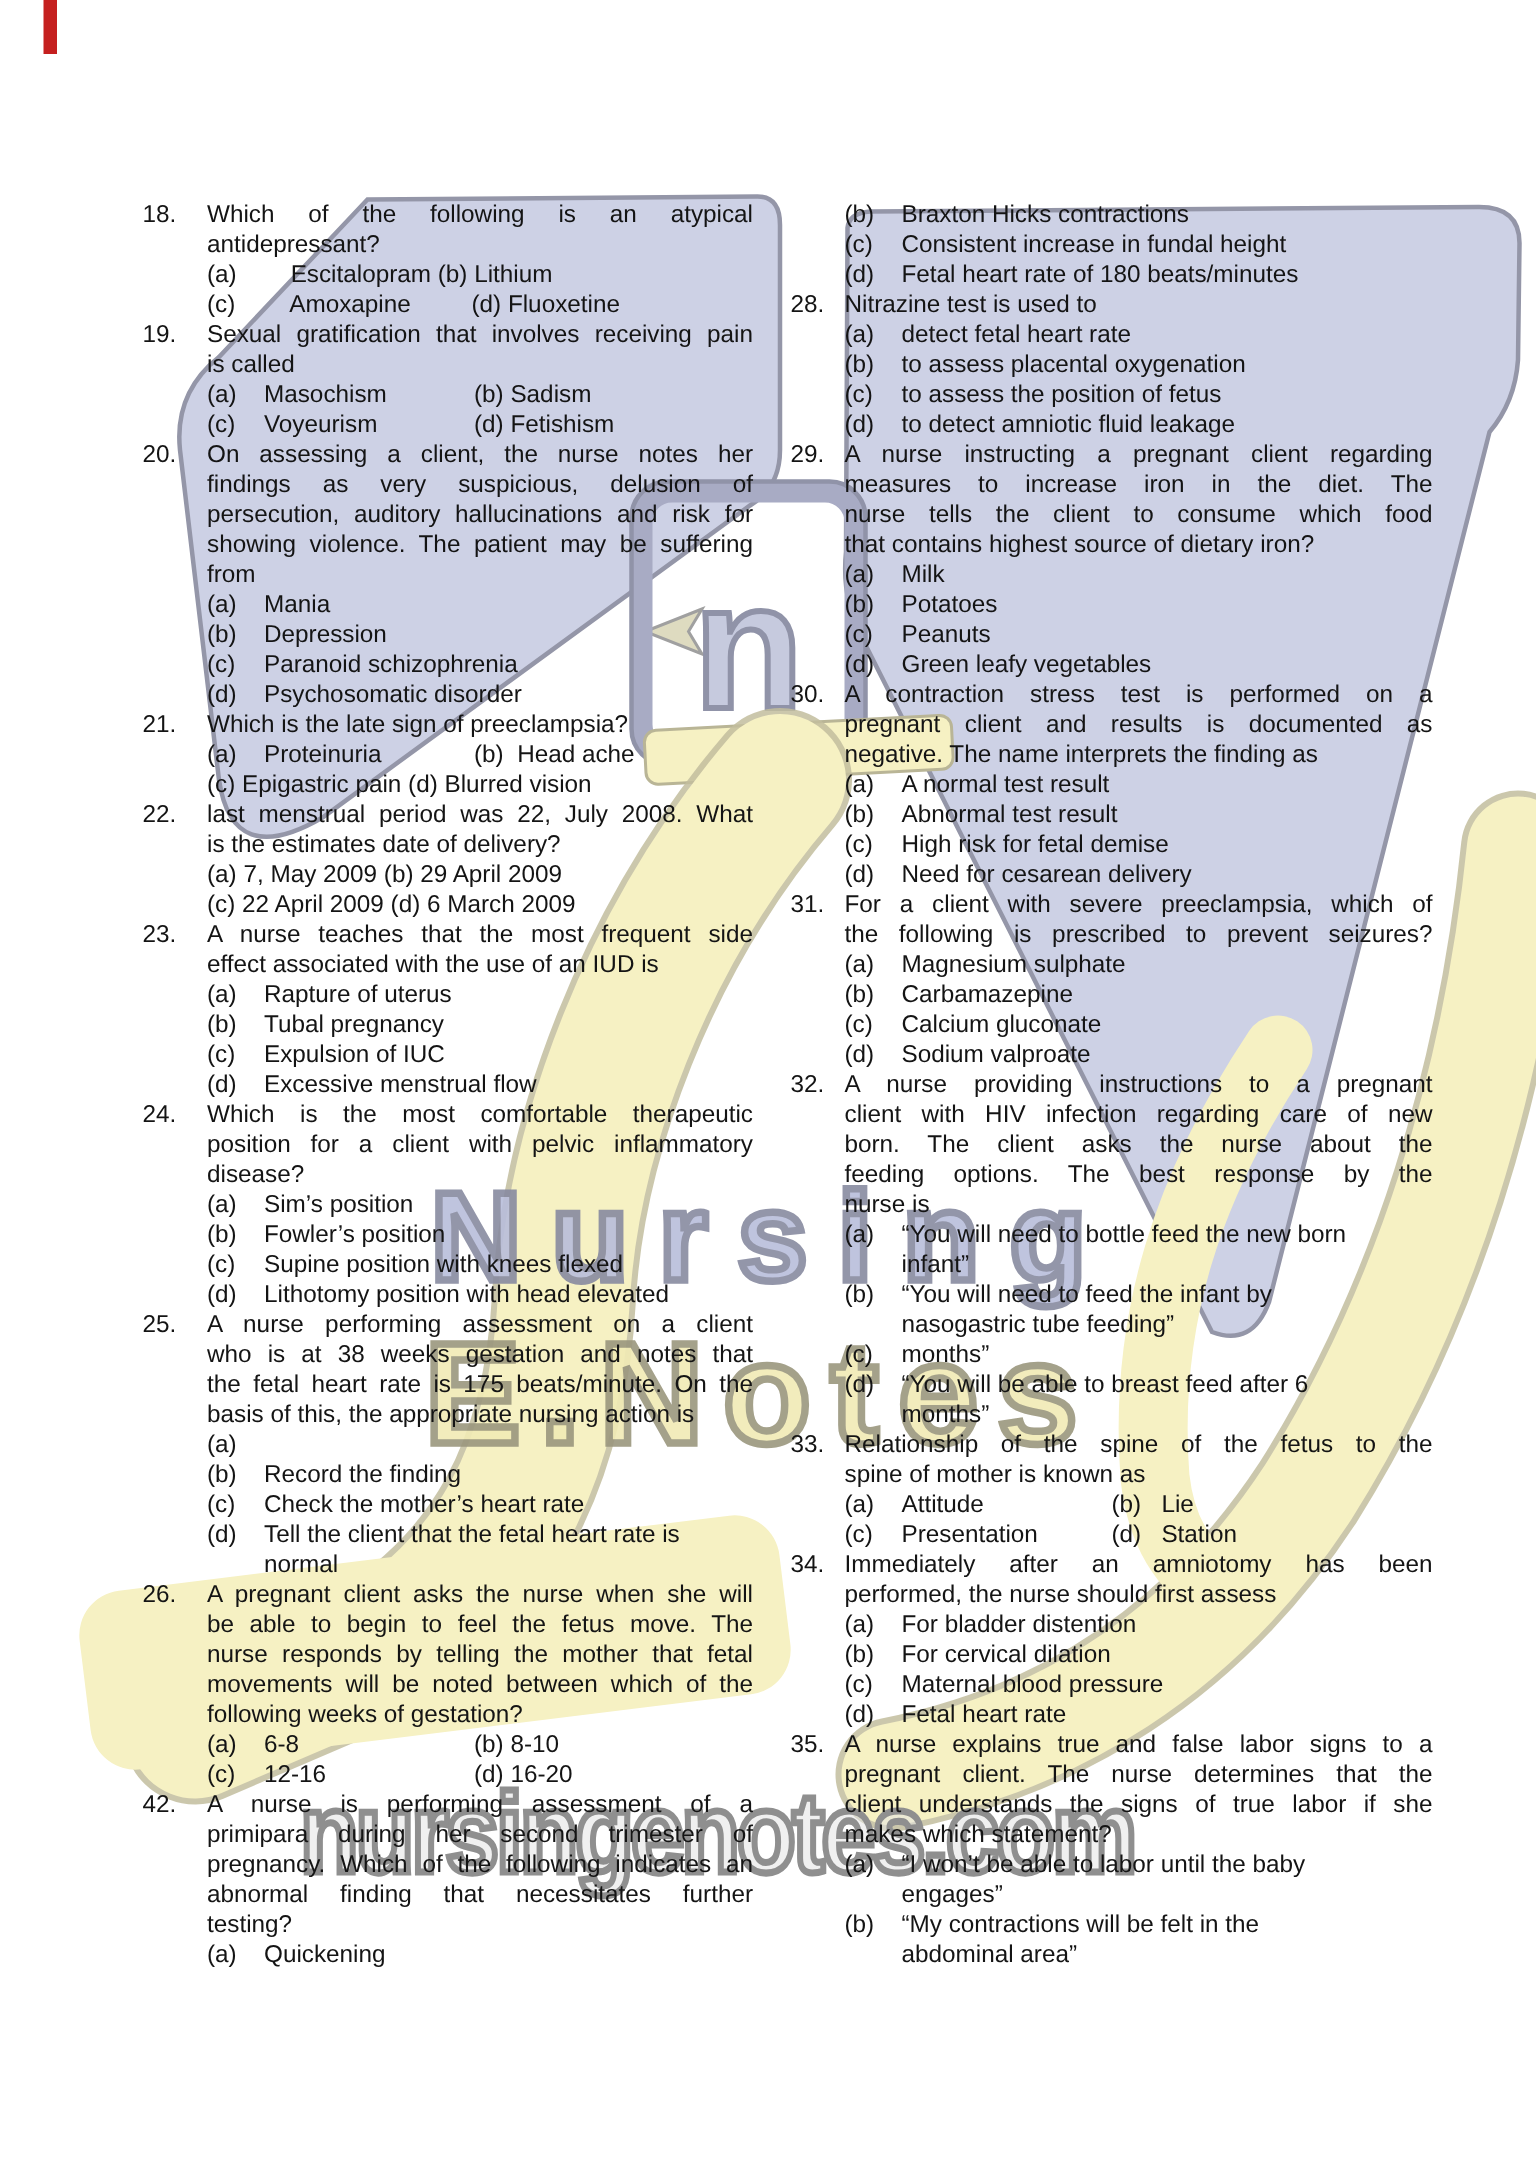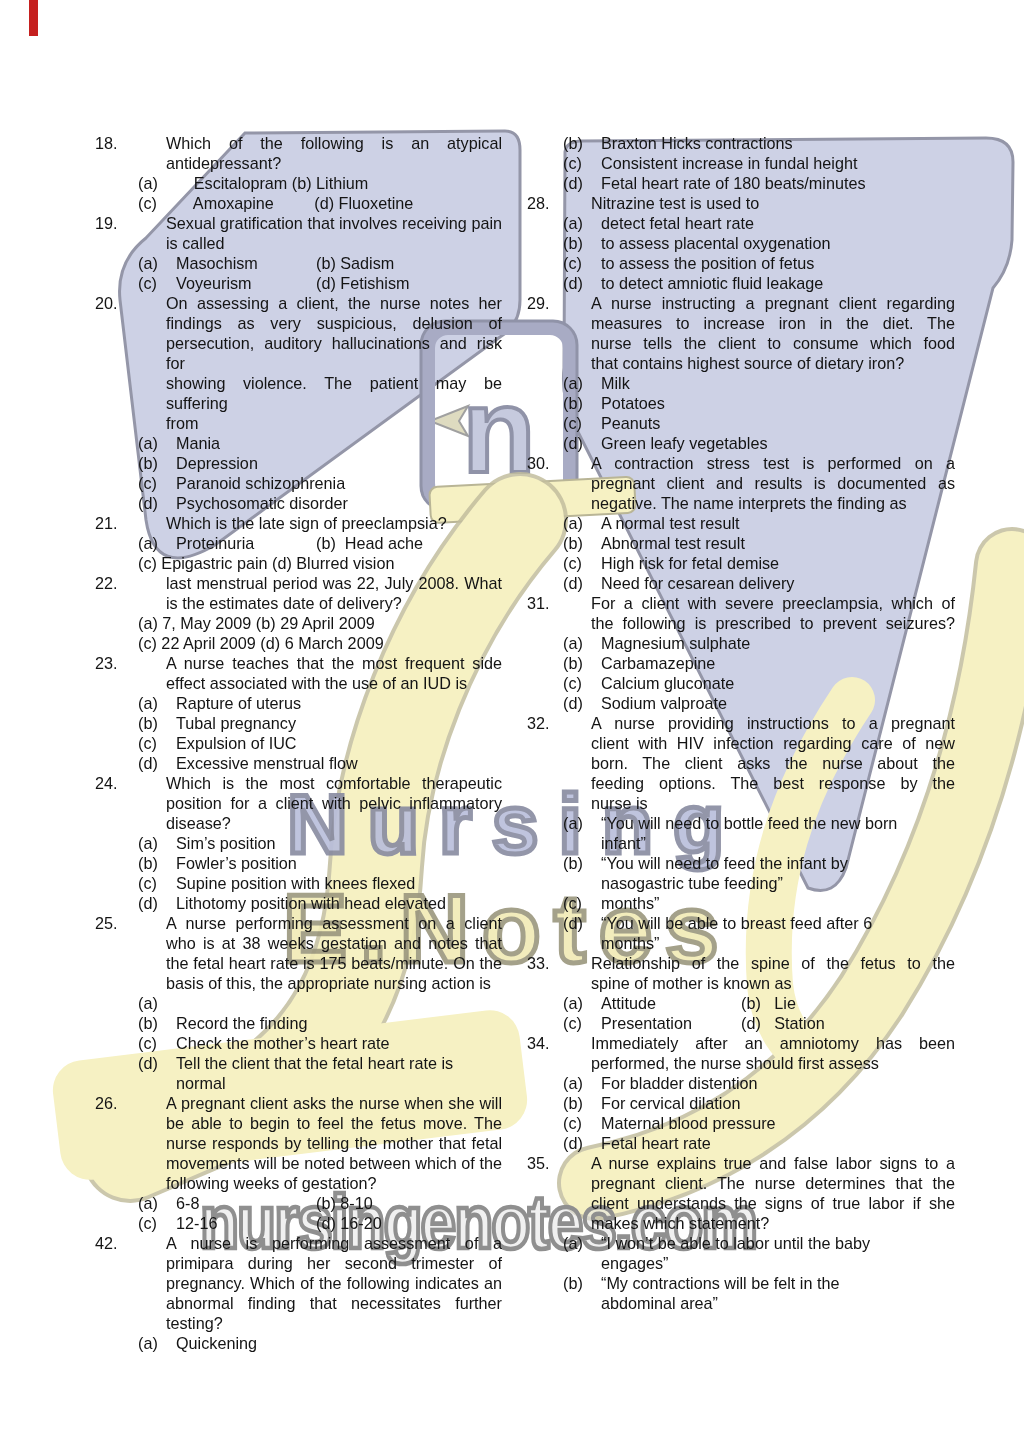--- a/index.html
+++ b/index.html
@@ -7,21 +7,21 @@
         font-family:"Liberation Sans","DejaVu Sans",sans-serif;font-size:16.2px;line-height:20px;color:#141414;}
   .wm{position:absolute;left:0;top:0;width:1024px;height:1447px;z-index:0;}
   .content{position:absolute;left:0;top:0;width:1024px;height:1447px;z-index:1;}
   .col{position:absolute;top:133px;}
   .col-left{left:95px;width:407px;}
   .col-right{left:527px;width:428px;}
   .q{display:flex;align-items:flex-start;}
   .qnum{flex:none;width:43px;}
   .col-right .qnum{width:36px;}
   .qbody{flex:1;min-width:0;}
-  .tline{text-align:justify;margin-left:28px;}
+  .tline{text-align:justify;}
   .jl{text-align-last:justify;}
   .opt{display:flex;align-items:flex-start;}
   .lbl{flex:none;width:38px;}
   .t{flex:1;min-width:0;}
   .t1{flex:none;width:140px;}
   .t2{flex:1;min-width:0;}
   .oraw{white-space:pre-wrap;}
 </style>
 </head>
 <body>

